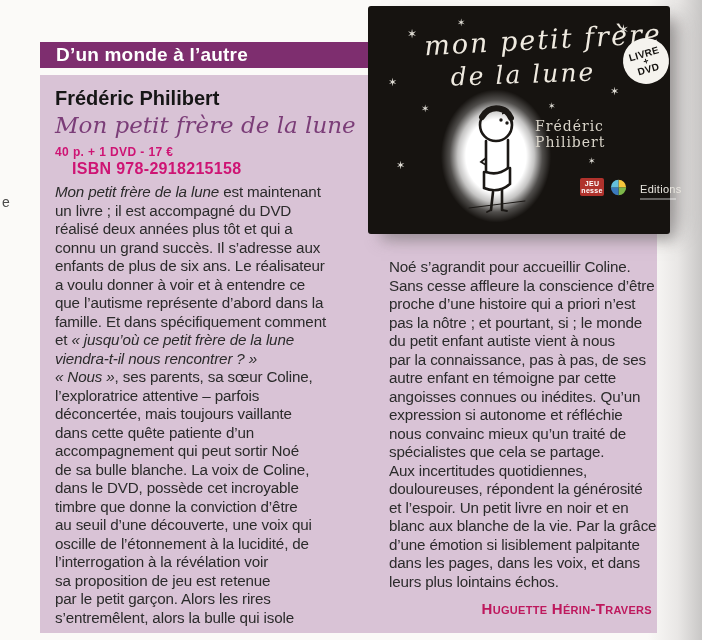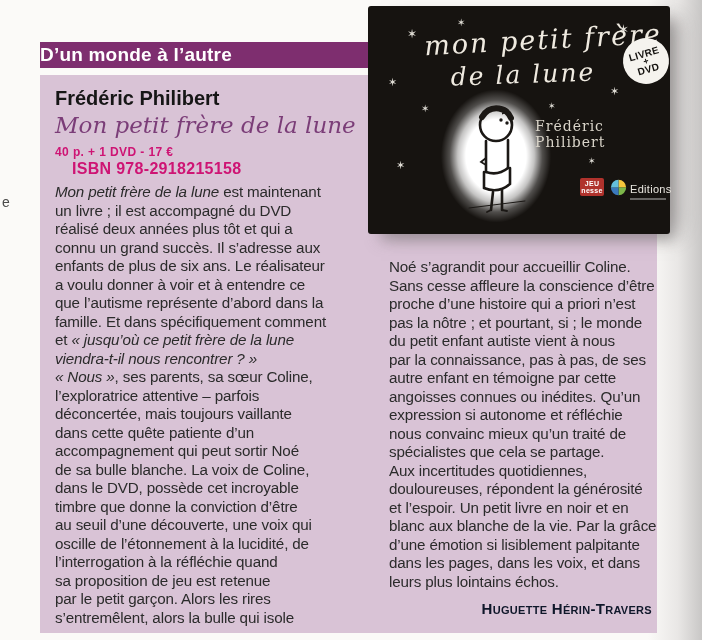--- a/index.html
+++ b/index.html
@@ -4,36 +4,36 @@
 <style>
   html,body{margin:0;padding:0;background:#fbfaf8;}
   .page{position:relative;width:702px;height:640px;background:#fbfaf8;overflow:hidden;
         font-family:"Liberation Sans",sans-serif;}
   .right-band{position:absolute;left:648px;top:0;width:54px;height:100%;
         background:linear-gradient(to right,rgba(190,185,185,0) 0%,rgba(180,175,175,.25) 55%,rgba(150,148,148,.5) 100%);}
   .stray{position:absolute;left:2px;top:194px;font-size:14px;color:#4a4a4a;}
 
   .section-bar{position:absolute;left:40px;top:42px;width:329px;height:26px;
         background:var(--c-header_bar,#7e2e6f);color:#fff;font-weight:bold;font-size:19px;
-        line-height:26px;box-sizing:border-box;letter-spacing:.2px;}
+        line-height:26px;padding-left:16px;box-sizing:border-box;letter-spacing:.2px;}
 
   .panel{position:absolute;left:40px;top:75px;width:617px;height:558px;
         background:var(--c-panel_bg,#d9c3d6);box-sizing:border-box;padding:7px 0 0 15px;}
   .author{font-size:20px;font-weight:bold;color:#161616;margin-top:5px;}
   .btitle{font-family:"DejaVu Serif",serif;font-style:italic;font-size:23px;
         color:var(--c-title_purple,#7b3d78);margin-top:2px;}
   .price{font-size:12px;font-weight:bold;color:var(--c-magenta,#ce1474);margin-top:7px;letter-spacing:.4px;}
   .isbn{font-size:16px;font-weight:bold;color:var(--c-magenta,#ce1474);margin-top:1px;letter-spacing:.3px;margin-left:17px;}
 
   .col{font-size:15.2px;line-height:18.5px;color:var(--c-body_text,#2b2b2b);letter-spacing:-.15px;}
   .col .it{font-style:italic;}
   .left-col{margin-top:5px;width:316px;}
   .right-col{position:absolute;left:349px;top:183px;width:292px;}
   .signature{position:absolute;left:320px;top:525px;width:292px;text-align:right;
-        font-weight:bold;font-variant:small-caps;font-size:15px;color:#0f172a;padding-right:6px;letter-spacing:.3px;}
+        font-weight:bold;font-variant:small-caps;font-size:15px;color:#be185d;padding-right:6px;letter-spacing:.3px;}
 
   .cover{position:absolute;left:368px;top:6px;width:302px;height:228px;background:#161310;
         border-radius:3px;box-shadow:9px 10px 14px -4px rgba(110,105,105,.55),18px 4px 20px -8px rgba(130,125,125,.4);}
   .cov-t1,.cov-t2{position:absolute;text-align:center;font-family:"DejaVu Serif",serif;
         font-style:italic;color:#efeae0;}
   .cov-t1{left:45px;top:18px;width:260px;font-size:27px;letter-spacing:2px;transform:rotate(-3deg);}
   .cov-t2{left:15px;top:54px;width:280px;font-size:25px;letter-spacing:2px;transform:rotate(-2deg);}
   .star{position:absolute;color:#f2efe7;font-family:"DejaVu Sans",sans-serif;opacity:.92;}
   .blob{position:absolute;left:70px;top:80px;width:116px;height:140px;
         background:radial-gradient(closest-side,#ffffff 52%,rgba(255,255,255,.75) 66%,rgba(255,255,255,.25) 80%,rgba(255,255,255,0) 95%);}
@@ -43,21 +43,21 @@
   .badge{position:absolute;left:255px;top:32px;width:46px;height:46px;border-radius:50%;
         background:#f5f3ee;color:#14120f;display:flex;flex-direction:column;align-items:center;
         justify-content:center;transform:rotate(-16deg);font-weight:bold;}
   .badge span{font-size:10px;line-height:9px;letter-spacing:.3px;}
   .badge .plus{font-size:9px;line-height:7px;}
   .logos{position:absolute;left:212px;top:172px;display:flex;align-items:flex-start;}
   .jeu-logo{width:24px;height:18px;background:#b0322c;color:#fff;display:flex;flex-direction:column;
         align-items:center;justify-content:center;border-radius:2px;}
   .jeu-logo span{font-size:7px;font-weight:bold;line-height:7px;letter-spacing:.3px;}
   .pinwheel{margin-left:6px;margin-top:1px;}
-  .ed-wrap{margin-left:3px;margin-top:1px;}
+  .ed-wrap{margin-left:13px;margin-top:1px;}
   .ed{color:#e9e6df;font-size:11px;letter-spacing:.3px;}
   .ed-sub{width:36px;height:2px;background:rgba(255,255,255,.35);margin-top:1px;}
 </style>
 </head>
 <body>
 
 <div class="page">
 
   <div class="right-band"></div>
   <span class="stray">e</span>
@@ -85,21 +85,21 @@
         <div class="bline"><span class="it">« Nous »</span><span>, ses parents, sa sœur Coline,</span></div>
         <div class="bline"><span>l’exploratrice attentive – parfois</span></div>
         <div class="bline"><span>déconcertée, mais toujours vaillante</span></div>
         <div class="bline"><span>dans cette quête patiente d’un</span></div>
         <div class="bline"><span>accompagnement qui peut sortir Noé</span></div>
         <div class="bline"><span>de sa bulle blanche. La voix de Coline,</span></div>
         <div class="bline"><span>dans le DVD, possède cet incroyable</span></div>
         <div class="bline"><span>timbre que donne la conviction d’être</span></div>
         <div class="bline"><span>au seuil d’une découverte, une voix qui</span></div>
         <div class="bline"><span>oscille de l’étonnement à la lucidité, de</span></div>
-        <div class="bline"><span>l’interrogation à la réfléchie quand</span></div>
+        <div class="bline"><span>l’interrogation à la révélation voir</span></div>
         <div class="bline"><span>sa proposition de jeu est retenue</span></div>
         <div class="bline"><span>par le petit garçon. Alors les rires</span></div>
         <div class="bline"><span>s’entremêlent, alors la bulle qui isole</span></div>
       </div>
     <div class="col right-col">
         <div class="bline"><span>Noé s’agrandit pour accueillir Coline.</span></div>
         <div class="bline"><span>Sans cesse affleure la conscience d’être</span></div>
         <div class="bline"><span>proche d’une histoire qui a priori n’est</span></div>
         <div class="bline"><span>pas la nôtre ; et pourtant, si ; le monde</span></div>
         <div class="bline"><span>du petit enfant autiste vient à nous</span></div>

